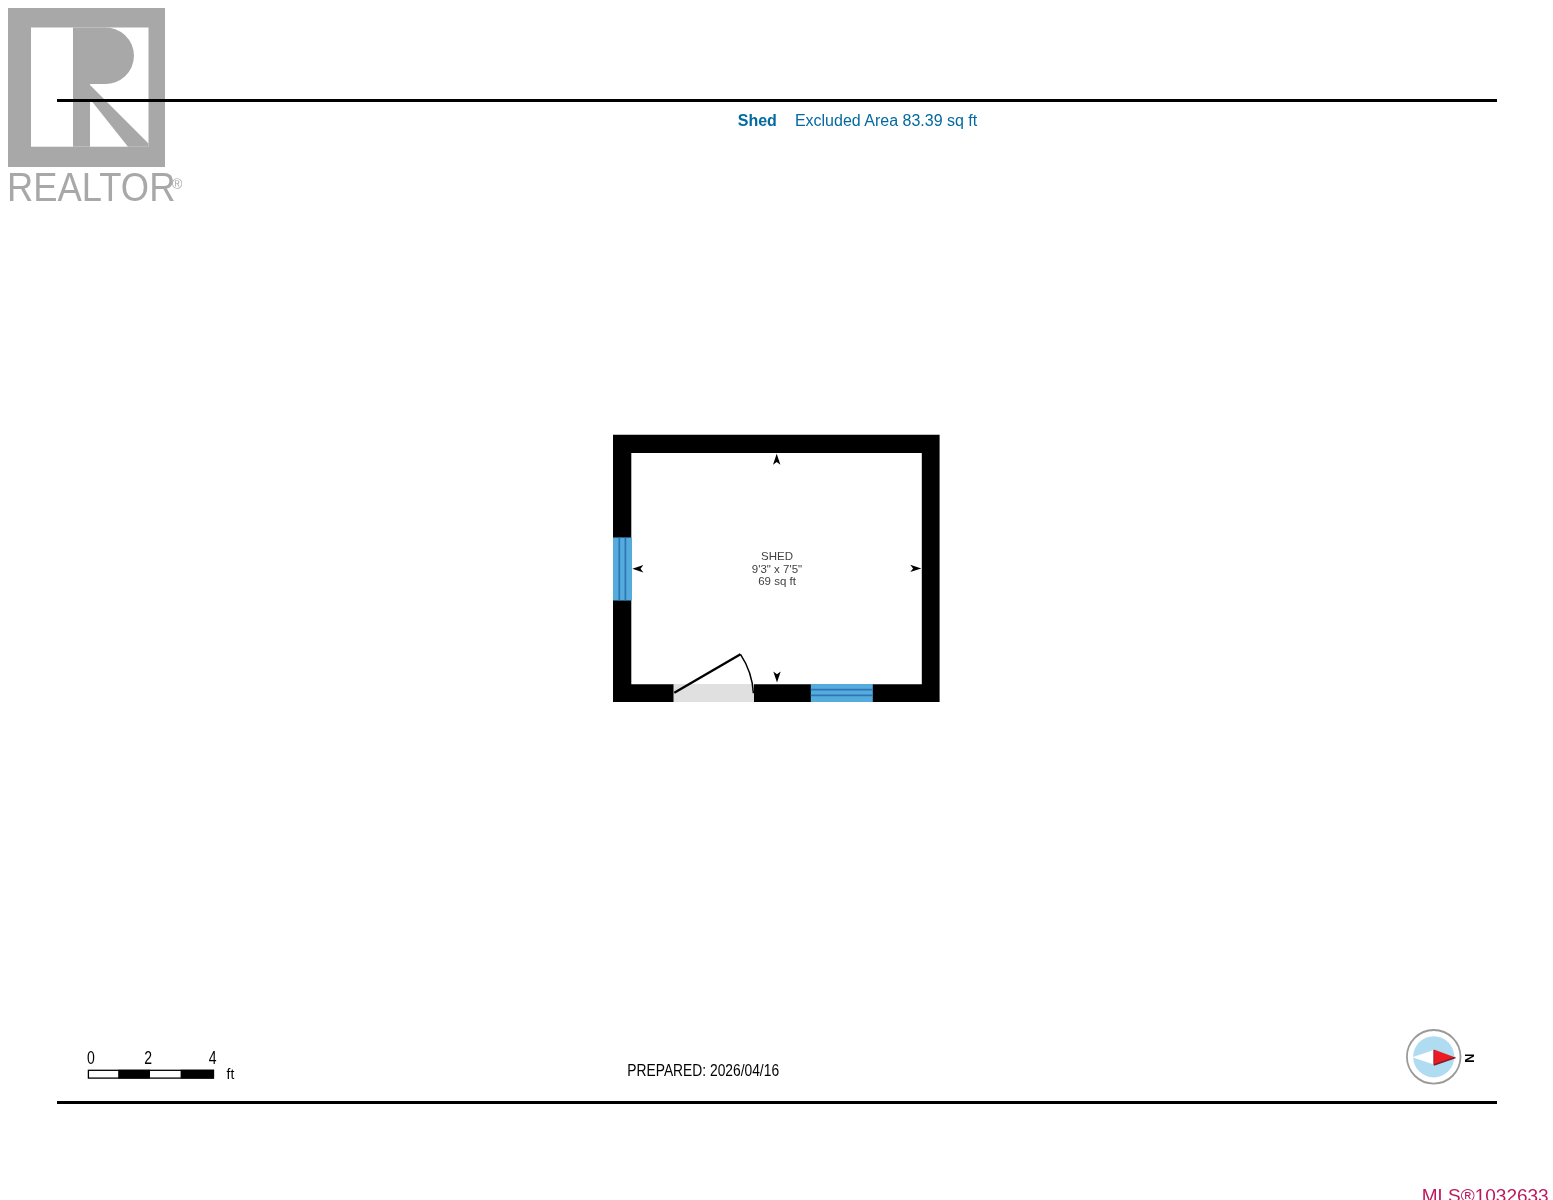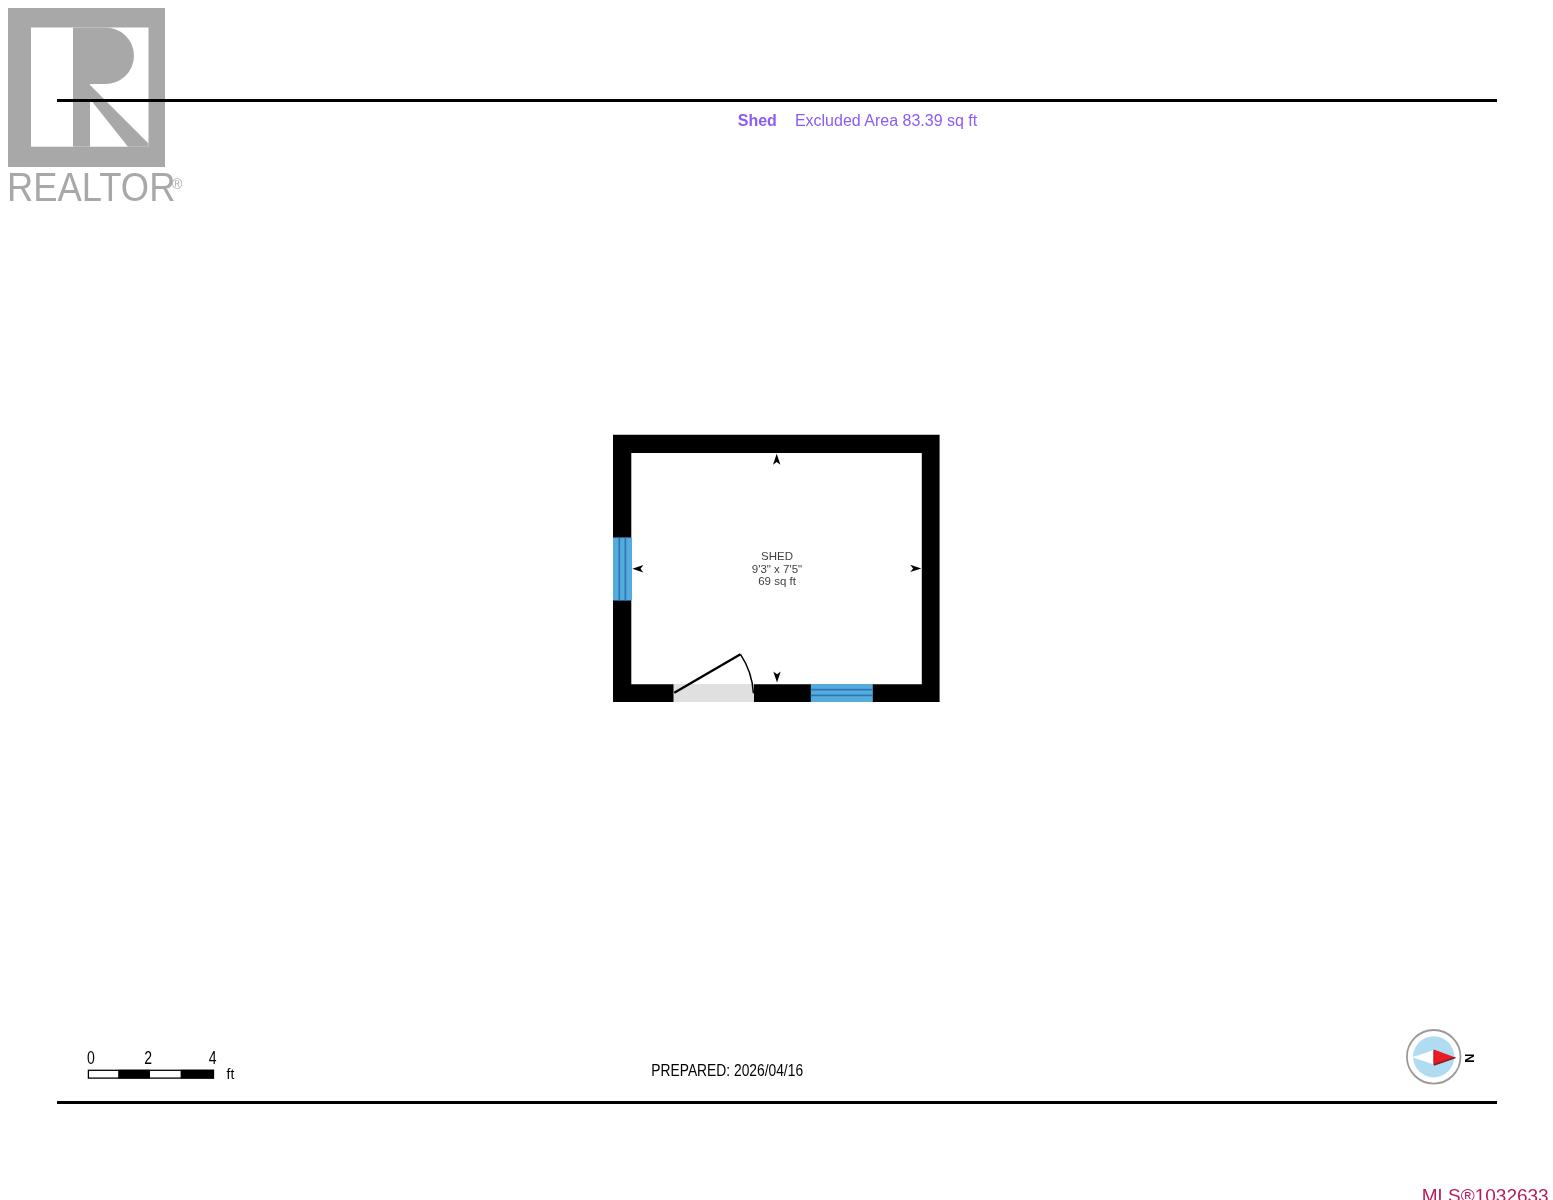--- a/index.html
+++ b/index.html
@@ -17,21 +17,21 @@
     <rect x="65" y="19.5" width="17" height="119.2" fill="#a8a8a8"></rect>
     <path d="M82 19.5 L96 19.5 A28.3 28.3 0 1 1 96 76 L82 76 Z" fill="#a8a8a8"></path>
     <path d="M82 77 L140.5 135.5 L140.5 138.7 L120 138.7 L82 91 Z" fill="#a8a8a8"></path>
     <text transform="translate(-1,192.7) scale(0.887,1)" font-size="41" fill="#a8a8a8">REALTOR</text>
     <text x="164" y="181.4" font-size="14" fill="#a8a8a8">®</text>
   </svg>
 
 
   <div class="abs" style="left:56.5px;top:98.5px;width:1440.5px;height:3px;background:#000;"></div>
 
-  <div class="abs" style="left:162px;top:112.7px;width:1391px;text-align:center;font-size:16px;line-height:1;color:#8b5cf6;"><b>Shed</b><span style="margin-left:18px;">Excluded Area 83.39 sq ft</span></div>
+  <div class="abs" style="left:162px;top:112.7px;width:1391px;text-align:center;font-size:16px;line-height:1;color:#0369a1;"><b>Shed</b><span style="margin-left:18px;">Excluded Area 83.39 sq ft</span></div>
 
   <svg class="abs" style="left:0;top:0;" width="1553" height="1200" viewBox="0 0 1553 1200">
 
     <path d="M613 434.8 H939.6 V702 H613 Z M631.3 453.1 H921.8 V684.2 H631.3 Z" fill="#000" fill-rule="evenodd"></path>
 
     <g>
       <rect x="613" y="537.5" width="19" height="63" fill="#56abdd"></rect>
       <line x1="619.3" y1="537.5" x2="619.3" y2="600.5" stroke="#2d76b3" stroke-width="1.7"></line>
       <line x1="625.4" y1="537.5" x2="625.4" y2="600.5" stroke="#2d76b3" stroke-width="1.7"></line>
     </g>
@@ -76,20 +76,20 @@
       <circle cx="1433.7" cy="1056.8" r="26.8" fill="#fff" stroke="#9a9a9a" stroke-width="1.8"></circle>
       <circle cx="1433.7" cy="1056.8" r="20.6" fill="#b0dcf2"></circle>
       <polygon points="1412.2,1057.2 1433.9,1050 1433.9,1064.5" fill="#ffffff"></polygon>
       <polygon points="1433.9,1049.6 1455.4,1057.4 1433.9,1065" fill="#ec1b23"></polygon>
       <path d="M1433.9 1065 L1455.4 1057.4" stroke="#7e1f2d" stroke-width="1.6"></path>
       <path d="M1433.9 1050 L1433.9 1064.5" stroke="#a41d2c" stroke-width="1"></path>
       <text transform="translate(1465.2,1053.6) rotate(90)" font-size="13" font-weight="bold" fill="#000">N</text>
     </g>
   </svg>
 
-  <div class="abs" style="left:0;top:1062.8px;width:1407px;text-align:center;font-size:16.8px;line-height:1;color:#000;padding-left:24px;"><span style="display:inline-block;transform:scaleX(0.823);transform-origin:center;">PREPARED: 2026/04/16</span></div>
+  <div class="abs" style="left:0;top:1062.8px;width:1407px;text-align:center;font-size:16.8px;line-height:1;color:#000;"><span style="display:inline-block;transform:scaleX(0.823);transform-origin:center;">PREPARED: 2026/04/16</span></div>
 
   <div class="abs" style="left:56.5px;top:1101px;width:1440.5px;height:3px;background:#000;"></div>
 
 
   <div class="abs" style="right:4.3px;top:1186px;font-size:19px;line-height:1;color:#be185d;">MLS®1032633</div>
 
 </div>
 
 </body></html>

